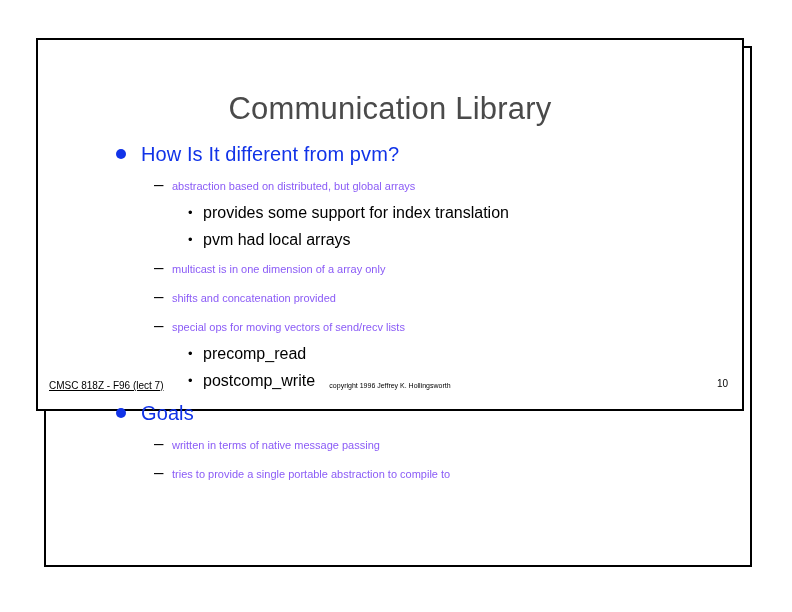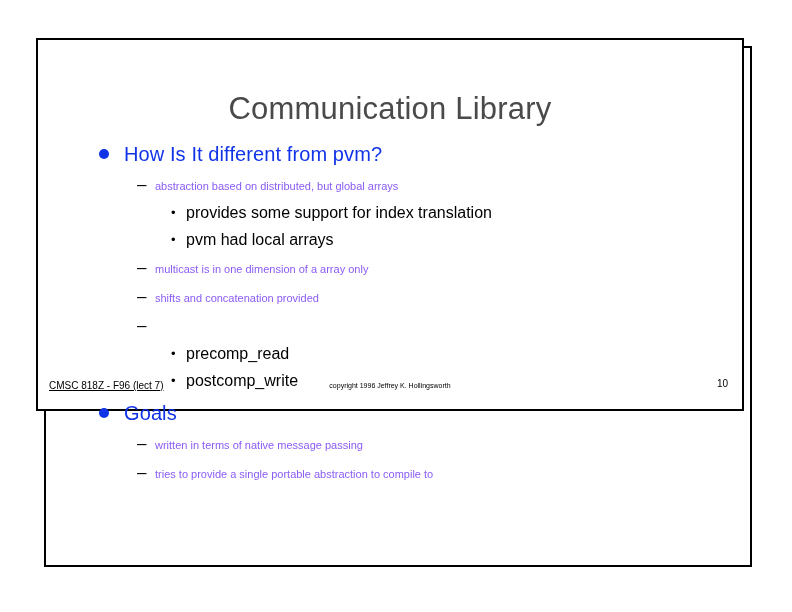--- a/index.html
+++ b/index.html
@@ -50,20 +50,21 @@
     letter-spacing: 0.2px;
     white-space: nowrap;
   }
 
   
   #slide-body {
     position: absolute;
     left: 0;
     top: 98px;
     width: 100%;
+    padding-left: 17px;
   }
 
   .bullet-row {
     position: relative;
     display: block;
     white-space: nowrap;
   }
 
   
   .lvl1 {
@@ -163,21 +164,21 @@
 
   <h1 id="slide-title">Communication Library</h1>
 
   <div id="slide-body">
       <div class="bullet-row lvl1"><span class="marker"></span><span class="btext">How Is It different from pvm?</span></div>
       <div class="bullet-row lvl2"><span class="marker">–</span><span class="btext">abstraction based on distributed, but global arrays</span></div>
       <div class="bullet-row lvl3"><span class="marker">•</span><span class="btext">provides some support for index translation</span></div>
       <div class="bullet-row lvl3"><span class="marker">•</span><span class="btext">pvm had local arrays</span></div>
       <div class="bullet-row lvl2"><span class="marker">–</span><span class="btext">multicast is in one dimension of a array only</span></div>
       <div class="bullet-row lvl2"><span class="marker">–</span><span class="btext">shifts and concatenation provided</span></div>
-      <div class="bullet-row lvl2"><span class="marker">–</span></div>
+      <div class="bullet-row lvl2"><span class="marker">–</span><span class="btext">special ops for moving vectors of send/recv lists</span></div>
       <div class="bullet-row lvl3"><span class="marker">•</span><span class="btext">precomp_read</span></div>
       <div class="bullet-row lvl3"><span class="marker">•</span><span class="btext">postcomp_write</span></div>
       <div class="bullet-row lvl1 gap-before"><span class="marker"></span><span class="btext">Goals</span></div>
       <div class="bullet-row lvl2"><span class="marker">–</span><span class="btext">written in terms of native message passing</span></div>
       <div class="bullet-row lvl2"><span class="marker">–</span><span class="btext">tries to provide a single portable abstraction to compile to</span></div>
     </div>
 
   <div id="footer-left">CMSC 818Z - F96  (lect 7)</div>
 
   <div id="footer-copyright">copyright 1996  Jeffrey  K. Hollingsworth</div>

